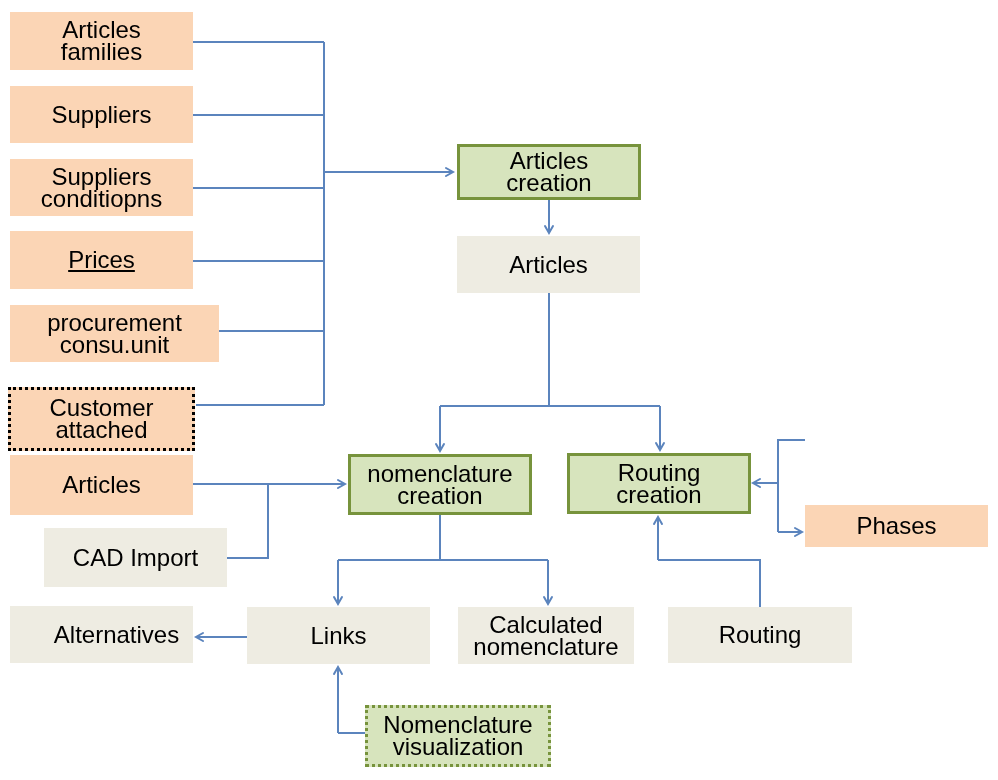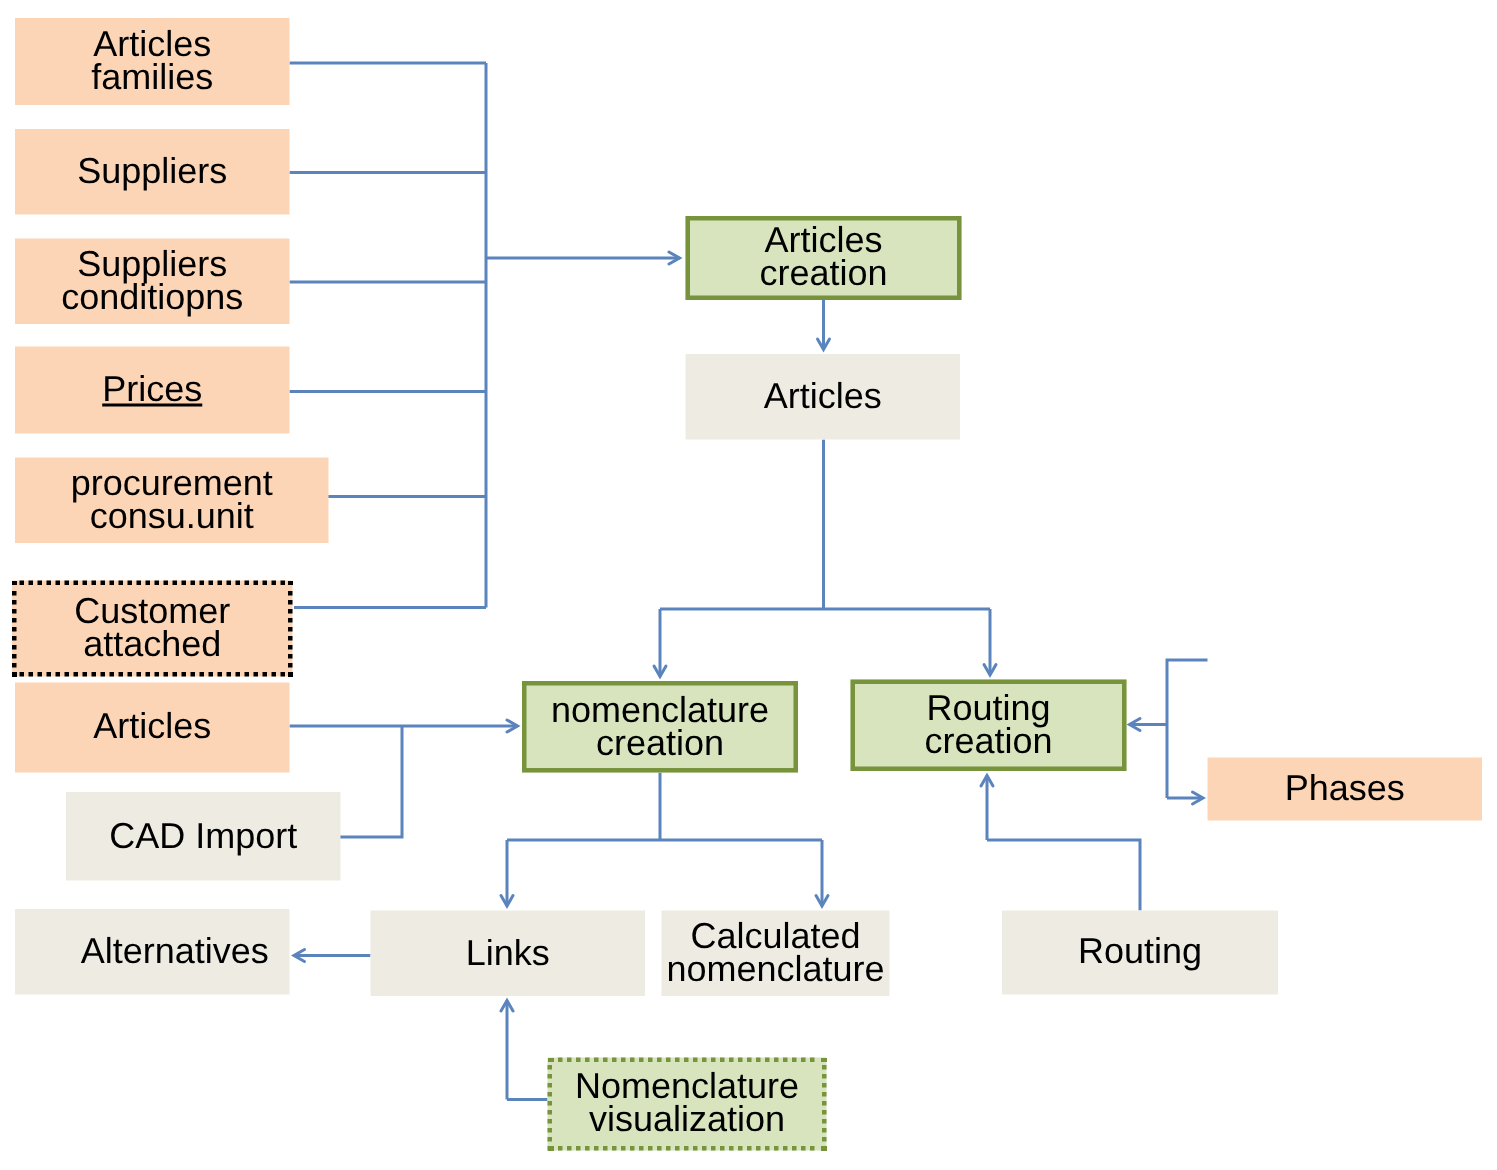--- a/index.html
+++ b/index.html
@@ -111,21 +111,21 @@
   <div class="box gray" style="left:10px; top:606px; width:183px; height:57px;padding-left:30px;">Alternatives</div>
 
   <div class="box green" style="left:457px; top:144px; width:184px; height:56px;">Articles
 creation</div>
   <div class="box gray" style="left:457px; top:236px; width:183px; height:57px;">Articles</div>
   <div class="box green" style="left:348px; top:454px; width:184px; height:61px;">nomenclature
 creation</div>
   <div class="box green" style="left:567px; top:453px; width:184px; height:61px;">Routing
 creation</div>
   <div class="box gray" style="left:247px; top:607px; width:183px; height:57px;">Links</div>
-  <div class="box gray" style="left:441px; top:607px; width:152px; height:57px;">Calculated
+  <div class="box gray" style="left:458px; top:607px; width:176px; height:57px;">Calculated
 nomenclature</div>
   <div class="box gray" style="left:668px; top:607px; width:184px; height:56px;">Routing</div>
   <div class="box dotted-green" style="left:365px; top:705px; width:186px; height:62px;">Nomenclature
 visualization</div>
 
   <div class="box orange" style="left:805px; top:505px; width:183px; height:42px;">Phases</div>
 
 </div>
 
 </body></html>

